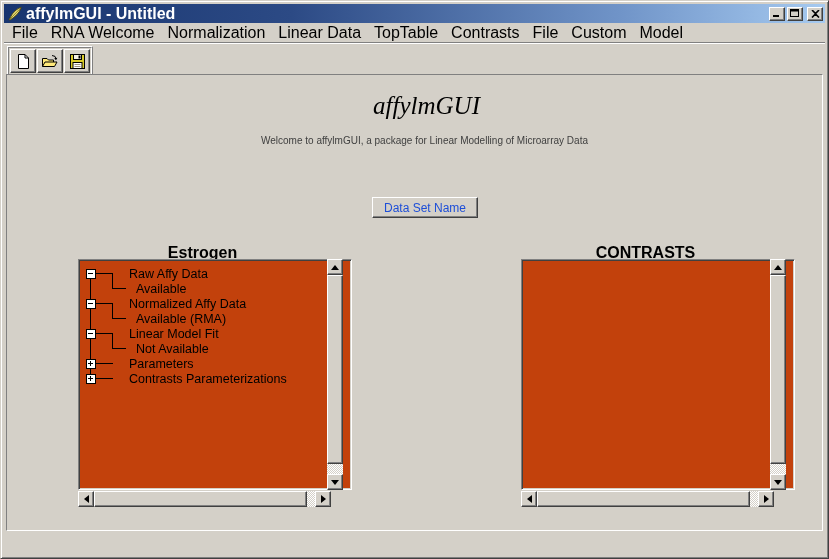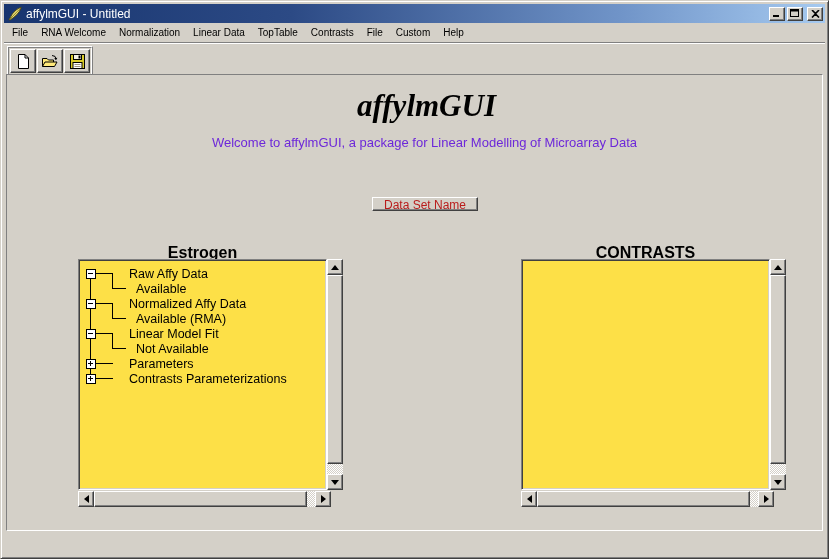--- a/index.html
+++ b/index.html
@@ -13,34 +13,34 @@
     padding:3px; overflow:hidden;
   }
 
   
   .titlebar {
     height:19px; display:flex; align-items:center; padding:0 2px;
     background:linear-gradient(90deg,#18356f 0%,#2c4a85 35%,#7094c8 75%,#a6caf0 100%);
   }
   .titlebar .app-icon { width:16px; height:16px; margin:0 3px 0 1px; flex:0 0 auto; }
   .titlebar .title-text {
-    flex:1; color:#ffffff; font-weight:normal; font-size:12px; line-height:18px;
+    flex:1; color:#ffffff; font-weight:bold; font-size:16px; line-height:18px;
     white-space:nowrap; overflow:hidden;
   }
   .win-btn {
     width:16px; height:14px; margin-left:2px; background:#d4d0c8;
     border:1px solid; border-color:#ffffff #404040 #404040 #ffffff;
     box-shadow: inset -1px -1px 0 #808080;
     display:flex; align-items:center; justify-content:center;
   }
   .win-btn.close { margin-left:4px; }
 
   
   .menubar { height:19px; display:flex; align-items:center; padding-left:3px; }
-  .menu-item { font-size:10px; color:#000; padding:2px 5px; margin-right:3px; white-space:nowrap; }
+  .menu-item { font-size:16px; color:#000; padding:2px 5px; margin-right:3px; white-space:nowrap; }
 
   
   .toolbar {
     height:32px; border-top:1px solid #808080;
     box-shadow: inset 0 1px 0 #ffffff; padding:3px 0 0 3px;
   }
   .tb-group-outer { display:inline-block; border:1px solid; border-color:#ffffff #808080 #808080 #ffffff; }
   .tb-group { display:flex; border:1px solid; border-color:#808080 #ffffff #ffffff #808080; padding:1px; background:#d4d0c8; }
   .tb-btn {
     width:26px; height:24px; background:#d4d0c8; margin-right:1px;
@@ -50,46 +50,46 @@
   }
   .tb-btn:last-child { margin-right:0; }
 
   
   .canvas {
     position:relative; margin:0 2px; height:457px; background:#d4d0c8;
     border:1px solid; border-color:#808080 #ffffff #ffffff #808080;
   }
   .app-title {
     position:absolute; left:24px; right:0; top:13px; text-align:center;
-    font-family:"Liberation Serif", serif; font-style:italic; font-weight:bold;
-    font-size:31px; line-height:36px; color:#000;
+    font-family:"Liberation Serif", serif; font-style:italic; font-weight:normal;
+    font-size:25px; line-height:36px; color:#000;
   }
   .welcome {
     position:absolute; left:20px; right:0; top:60px; text-align:center;
-    font-size:13px; color:#6d28d9;
+    font-size:10px; color:#404040;
   }
   .dataset-btn {
-    position:absolute; left:365px; top:122px; width:106px; height:14px;
+    position:absolute; left:365px; top:122px; width:106px; height:21px;
     background:#d4d0c8; font-family:"Liberation Sans", sans-serif;
-    font-size:12px; color:#b91c1c; text-align:center;
+    font-size:12px; color:#1d4ed8; text-align:center;
     border:1px solid; border-color:#ffffff #404040 #404040 #ffffff;
     box-shadow: inset -1px -1px 0 #808080;
   }
   .panel-label {
     position:absolute; top:169px; width:249px; text-align:center;
     font-size:16px; font-weight:bold; color:#000;
   }
   .panel-label.left  { left:71px; }
   .panel-label.right { left:514px; }
 
   .panel { position:absolute; top:184px; width:266px; height:249px; }
   .panel.left  { left:71px; }
   .panel.right { left:514px; }
   .listbox {
-    position:absolute; left:0; top:0; width:249px; height:231px; background:#fde047;
+    position:absolute; left:0; top:0; width:274px; height:231px; background:#c2410c;
     border:1px solid; border-color:#808080 #ffffff #ffffff #808080;
     box-shadow: inset 1px 1px 0 #404040, inset -1px -1px 0 #d4d0c8;
   }
   .listbox svg { position:absolute; left:2px; top:2px; }
 
   
   .trough {
     background-color:#e9e6df;
     background-image:repeating-conic-gradient(#ffffff 0% 25%, #d4d0c8 25% 50%);
     background-size:2px 2px; position:absolute;
@@ -154,21 +154,21 @@
 
   <div class="menubar">
     <span class="menu-item">File</span>
     <span class="menu-item">RNA Welcome</span>
     <span class="menu-item">Normalization</span>
     <span class="menu-item">Linear Data</span>
     <span class="menu-item">TopTable</span>
     <span class="menu-item">Contrasts</span>
     <span class="menu-item">File</span>
     <span class="menu-item">Custom</span>
-    <span class="menu-item">Help</span>
+    <span class="menu-item">Model</span>
   </div>
 
   <div class="toolbar">
     <div class="tb-group-outer">
       <div class="tb-group">
         <div class="tb-btn">
           <svg width="17" height="17" viewBox="0 0 17 17">
             <path d="M3.5 1.5 H10 L13.5 5 V15.5 H3.5 Z" fill="#ffffff" stroke="#000" stroke-width="1"></path>
             <path d="M10 1.5 V5 H13.5" fill="none" stroke="#000" stroke-width="1"></path>
           </svg>

